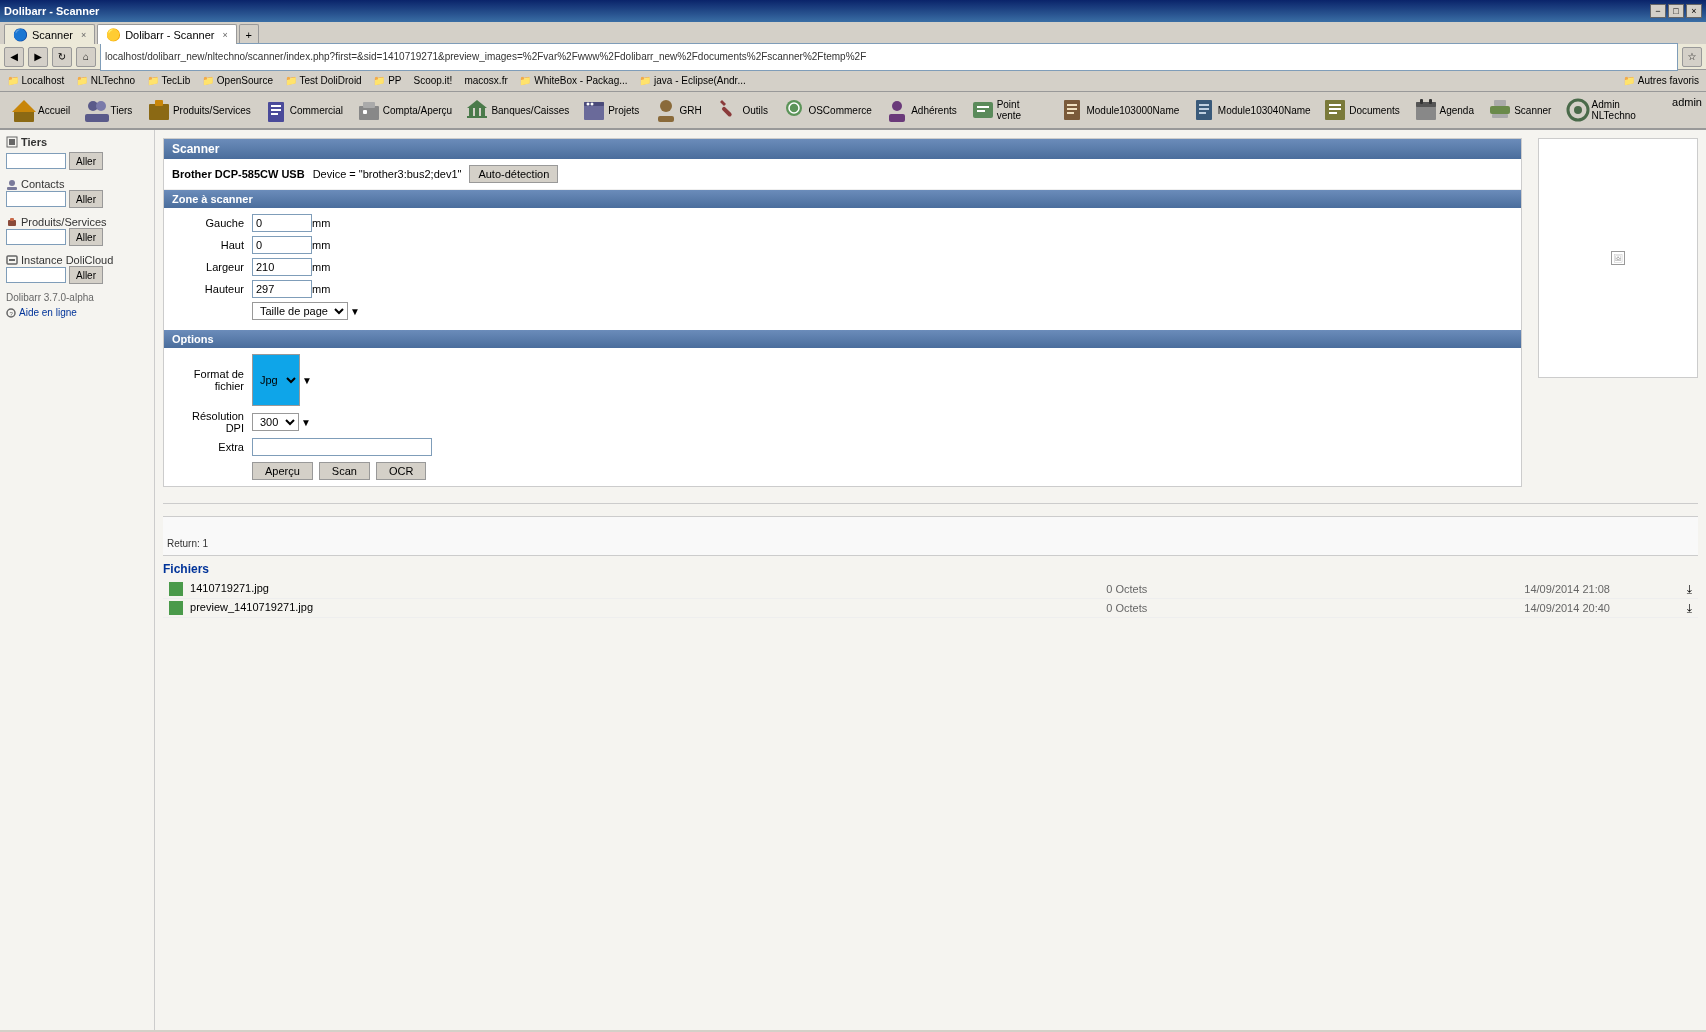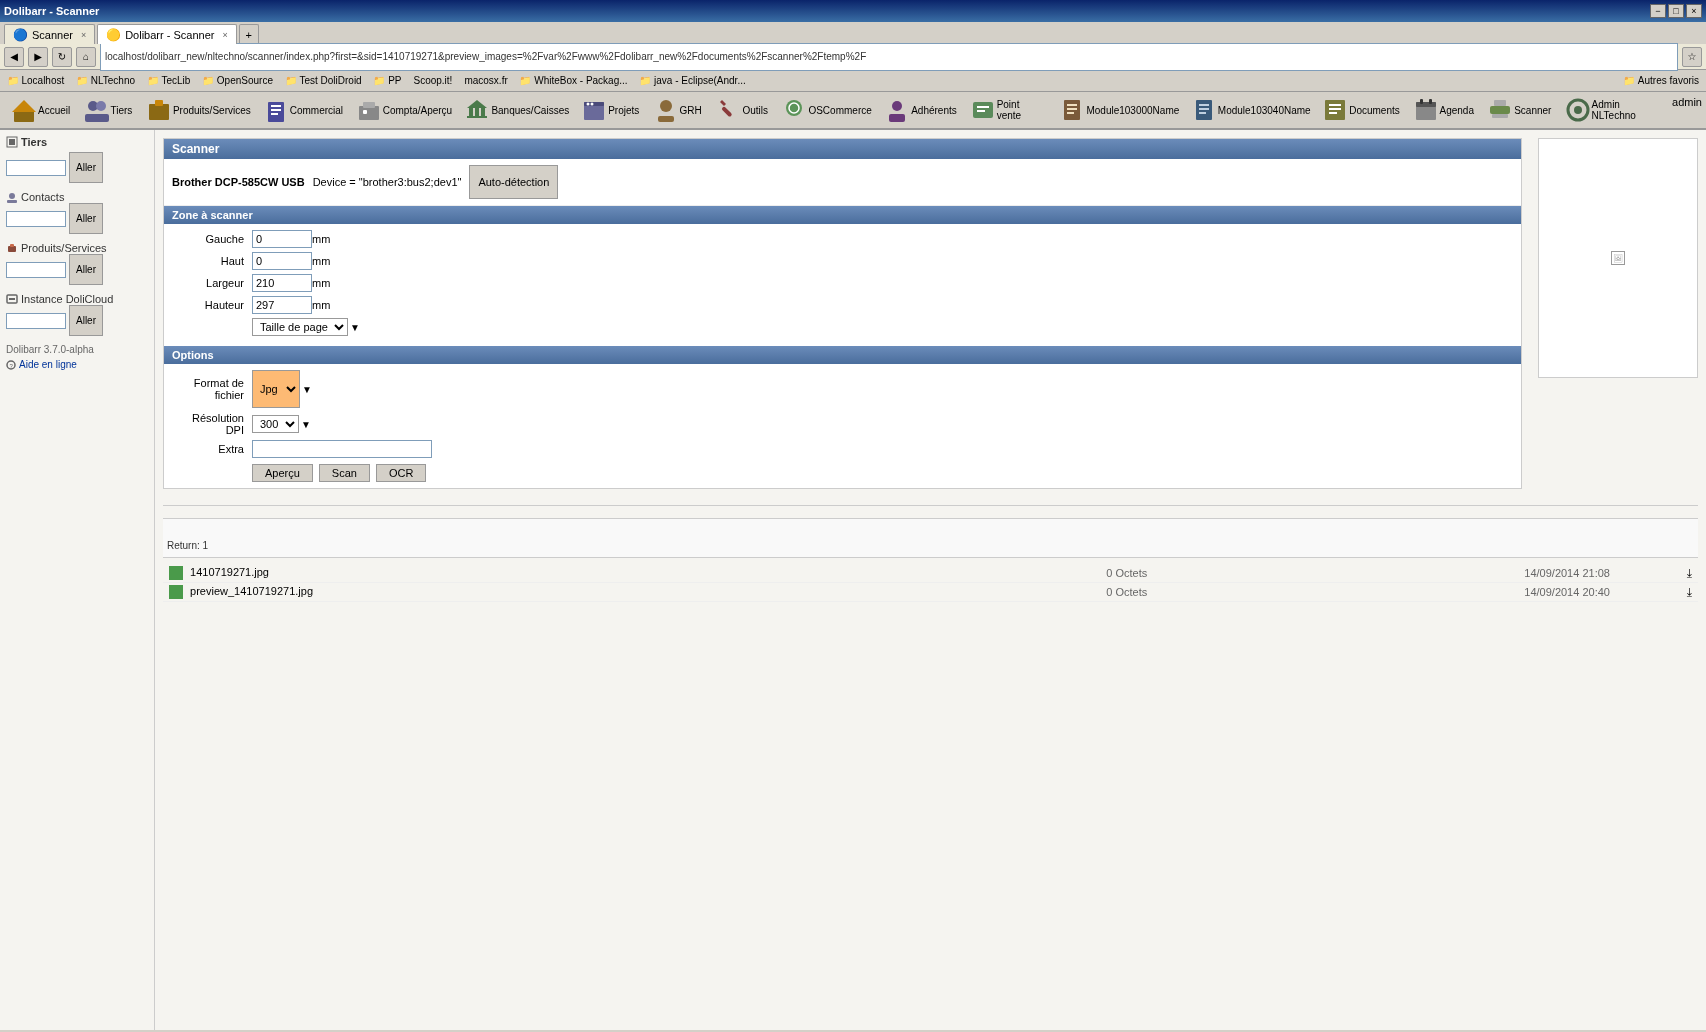--- a/index.html
+++ b/index.html
@@ -30,45 +30,45 @@
     .toolbar-icon { width: 28px; height: 28px; display: flex; align-items: center; justify-content: center; }
 
     
     .main-layout { display: flex; height: calc(100vh - 132px); }
     .sidebar { width: 155px; background: #f5f4f0; border-right: 1px solid #ccc; padding: 6px; flex-shrink: 0; }
     .sidebar-section { margin-bottom: 8px; }
     .sidebar-title { font-weight: bold; font-size: 11px; color: #333; display: flex; align-items: center; gap: 3px; margin-bottom: 4px; }
     .sidebar-row { display: flex; align-items: center; gap: 3px; margin-bottom: 4px; }
     .sidebar-label { font-size: 11px; color: #333; display: flex; align-items: center; gap: 3px; }
     .sidebar-input { width: 60px; height: 16px; border: 1px solid #7f9db9; font-size: 10px; padding: 0 2px; }
-    .sidebar-btn { padding: 1px 6px; font-size: 10px; border: 1px solid #999; background: #d4d0c8; cursor: pointer; height: 31px; }
+    .sidebar-btn { padding: 1px 6px; font-size: 10px; border: 1px solid #999; background: #d4d0c8; cursor: pointer; height: 18px; }
     .sidebar-link { color: #003399; text-decoration: none; font-size: 10px; display: flex; align-items: center; gap: 3px; cursor: pointer; }
     .version-text { font-size: 10px; color: #666; margin: 4px 0; }
 
     .content-area { flex: 1; padding: 8px; background: #f5f4f0; overflow-y: auto; }
 
     
     .scanner-section { background: white; border: 1px solid #ccc; margin-bottom: 8px; }
     .scanner-header { background: linear-gradient(to bottom, #6b8cba, #4a6d9c); color: white; padding: 3px 8px; font-size: 12px; font-weight: bold; }
     .scanner-device-row { display: flex; align-items: center; gap: 8px; padding: 6px 8px; border-bottom: 1px solid #eee; }
     .device-name { font-size: 11px; font-weight: bold; }
     .device-info { font-size: 11px; }
-    .auto-detect-btn { padding: 10px 8px; border: 1px solid #999; background: #d4d0c8; cursor: pointer; font-size: 11px; }
+    .auto-detect-btn { padding: 2px 8px; border: 1px solid #999; background: #d4d0c8; cursor: pointer; font-size: 11px; }
 
     .zone-header { background: linear-gradient(to bottom, #6b8cba, #4a6d9c); color: white; padding: 3px 8px; font-size: 11px; font-weight: bold; }
     .zone-body { padding: 6px 8px; }
     .form-row { display: flex; align-items: center; margin-bottom: 4px; }
     .form-label { width: 80px; text-align: right; padding-right: 8px; font-size: 11px; }
     .form-input { width: 60px; height: 18px; border: 1px solid #7f9db9; font-size: 11px; padding: 0 3px; }
     .form-unit { font-size: 11px; }
     .page-size-select { border: 1px solid #999; font-size: 11px; padding: 1px 3px; cursor: pointer; background: white; }
 
     .options-header { background: linear-gradient(to bottom, #6b8cba, #4a6d9c); color: white; padding: 3px 8px; font-size: 11px; font-weight: bold; }
     .options-body { padding: 6px 8px; }
-    .format-select { border: 1px solid #999; font-size: 11px; padding: 11px 3px; cursor: pointer; background: #fdba74; }
+    .format-select { border: 1px solid #999; font-size: 11px; padding: 18px 3px; cursor: pointer; background: #0ea5e9; }
     .dpi-select { border: 1px solid #999; font-size: 11px; padding: 1px 3px; cursor: pointer; background: white; }
     .extra-input { width: 180px; height: 18px; border: 1px solid #7f9db9; font-size: 11px; padding: 0 3px; }
 
     .action-buttons { display: flex; gap: 6px; margin-top: 6px; padding-left: 80px; }
     .action-btn { padding: 2px 12px; border: 1px solid #999; background: #d4d0c8; cursor: pointer; font-size: 11px; }
 
     
     .preview-area { width: 160px; height: 240px; border: 1px solid #ccc; background: white; flex-shrink: 0; margin-left: 8px; display: flex; align-items: center; justify-content: center; }
 
     
@@ -515,20 +515,21 @@
     </div>
 
     <div style="border-top: 1px solid #ccc; padding-top: 6px;">
       <div class="command-output">
         <br>
         <span>Return: 1</span>
       </div>
     </div>
 
     <div style="margin-top: 6px;">
+      <div class="files-header">Fichiers</div>
       <table class="files-table">
         <tbody>
           <tr>
             <td>
               <span class="file-icon" style="display:inline-block; width:14px; height:14px; background:#4a9a4a; vertical-align:middle;"></span>
               <span>1410719271.jpg</span>
             </td>
             <td class="file-size">0 Octets</td>
             <td class="file-date">14/09/2014 21:08</td>
             <td class="file-actions">

